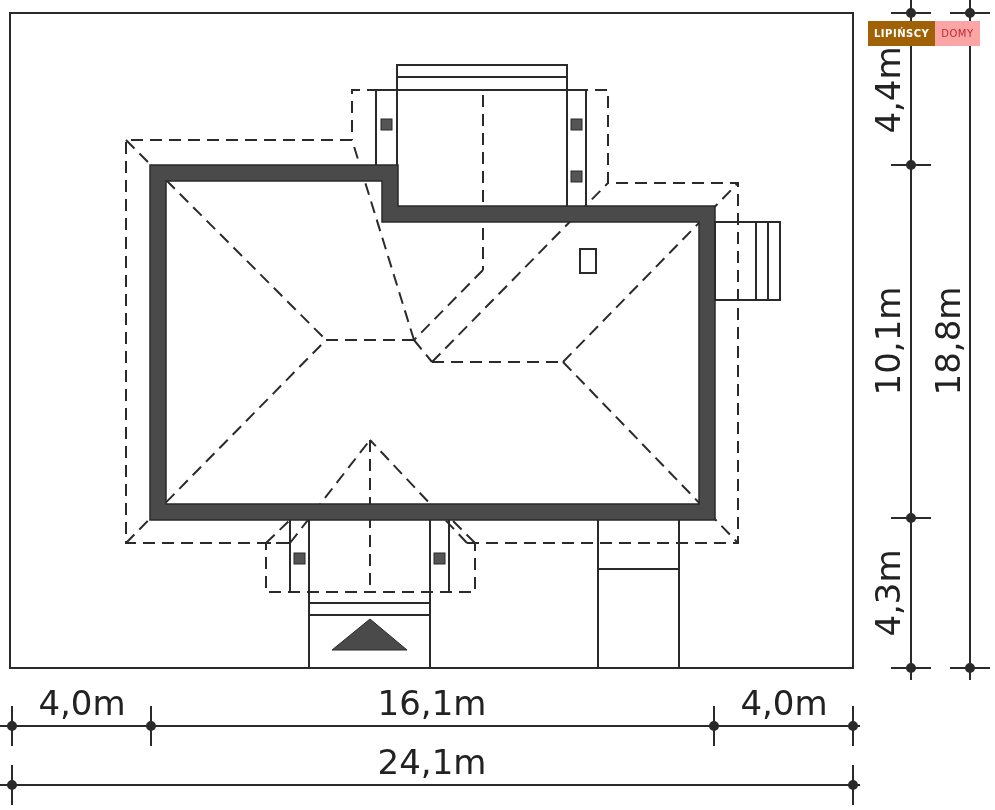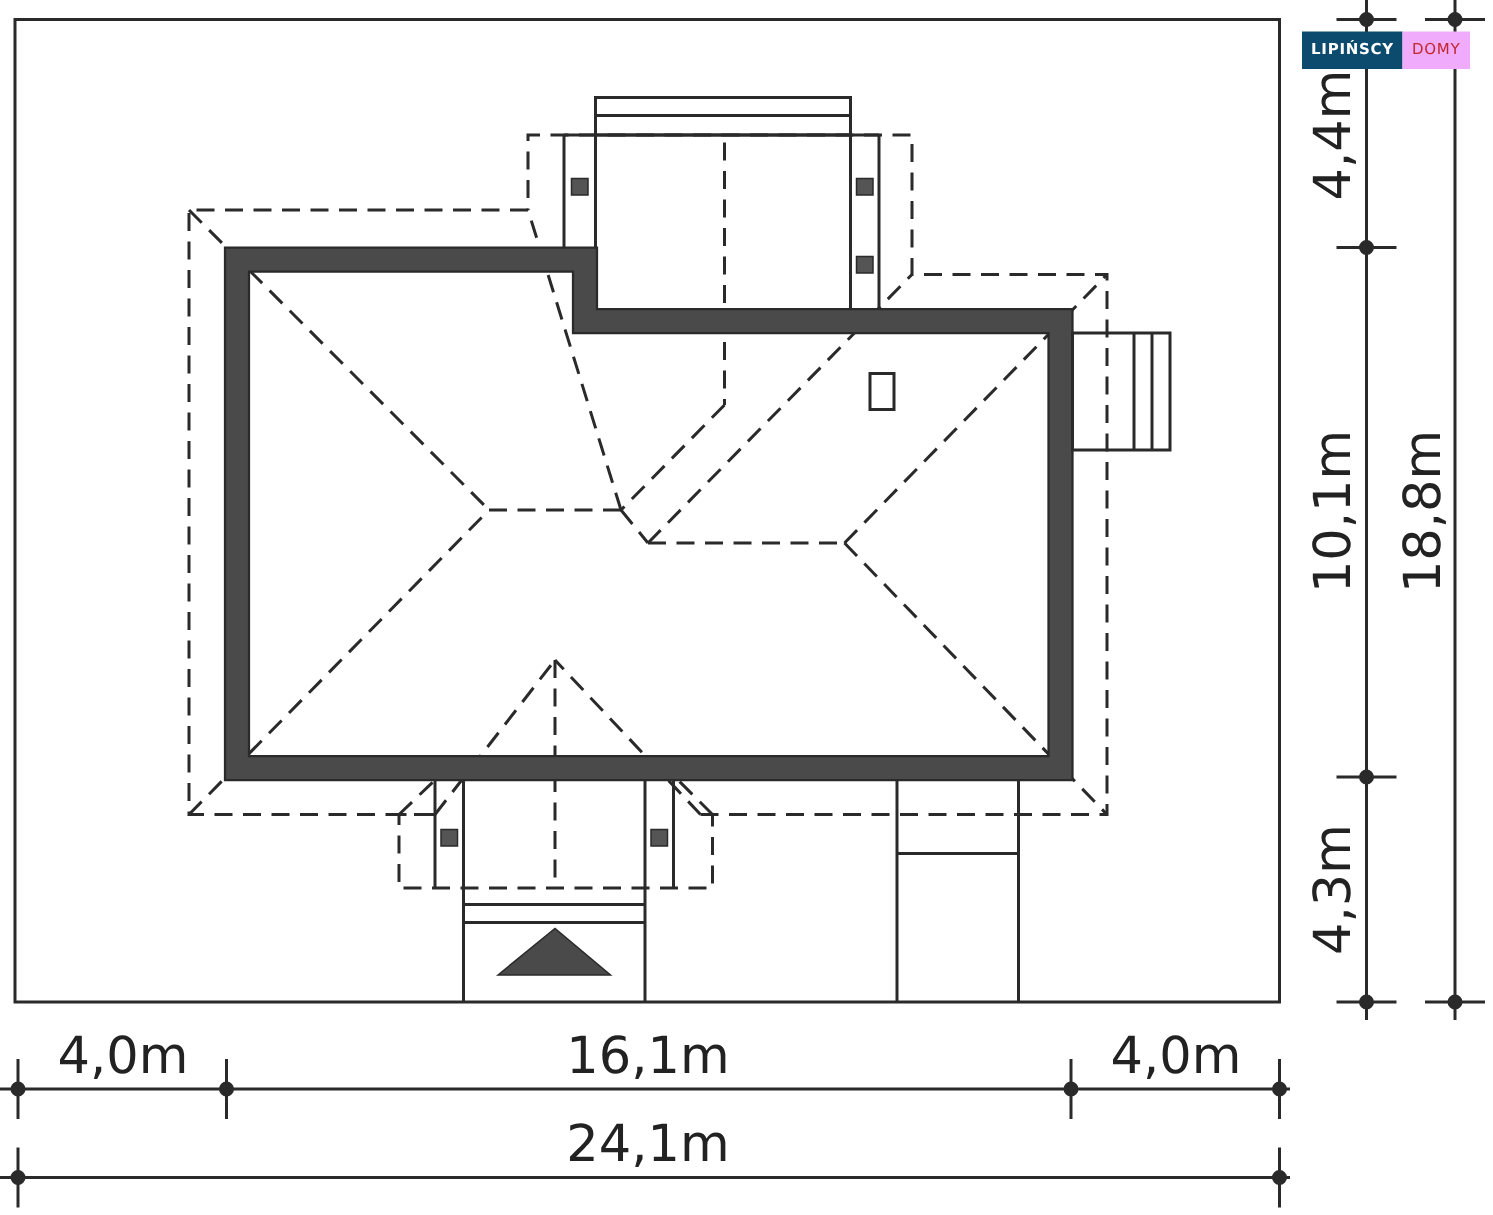--- a/index.html
+++ b/index.html
@@ -1,21 +1,21 @@
 <!DOCTYPE html>
 <html><head>
   <meta charset="utf-8">
   <style>
     html, body { margin: 0; padding: 0; background: #ffffff; }
     body { width: 995px; height: 810px; position: relative; overflow: hidden; font-family: "DejaVu Sans", sans-serif; }
     #plan { position: absolute; left: 0; top: 0; }
     .dim-text { font-family: "DejaVu Sans", sans-serif; font-size: 34px; fill: #222; }
     .logo { position: absolute; left: 868px; top: 21px; height: 25px; display: flex; font-family: "DejaVu Sans", sans-serif; font-weight: bold; font-size: 10px; letter-spacing: 0.5px; }
-    .logo .a { background: #0c4a6e; color: #fff; padding: 0 6px; line-height: 25px; }
-    .logo .b { background: #f0abfc; color: #c0282d; padding: 0 6px; line-height: 25px; font-weight: normal; }
+    .logo .a { background: #a16207; color: #fff; padding: 0 6px; line-height: 25px; }
+    .logo .b { background: #fca5a5; color: #c0282d; padding: 0 6px; line-height: 25px; font-weight: normal; }
   </style>
 </head>
 <body>
 
 <svg id="plan" width="995" height="810" viewBox="0 0 995 810" xmlns="http://www.w3.org/2000/svg">
 
   <rect x="10" y="13" width="843" height="655" fill="none" stroke="#2a2a2a" stroke-width="2"></rect>
 
   <g fill="none" stroke="#2a2a2a" stroke-width="2" stroke-dasharray="12,7">
     <polyline points="352,140 126,140 126,543 290,543"></polyline>

